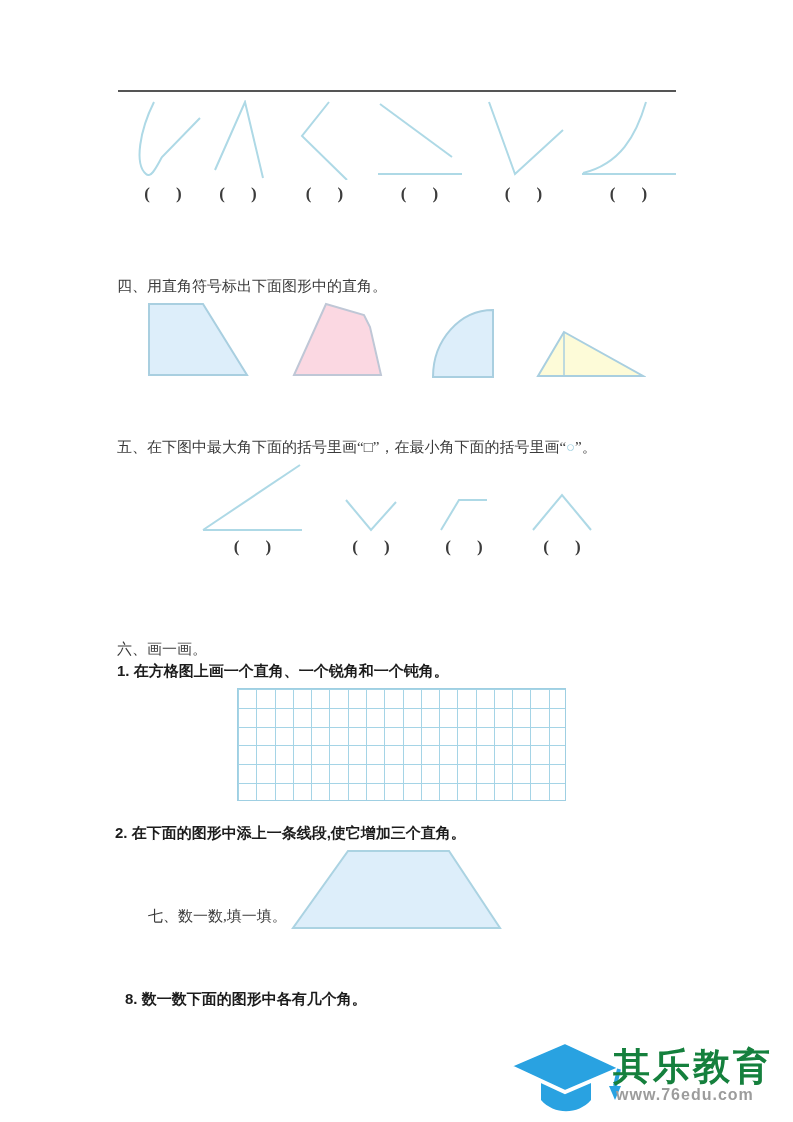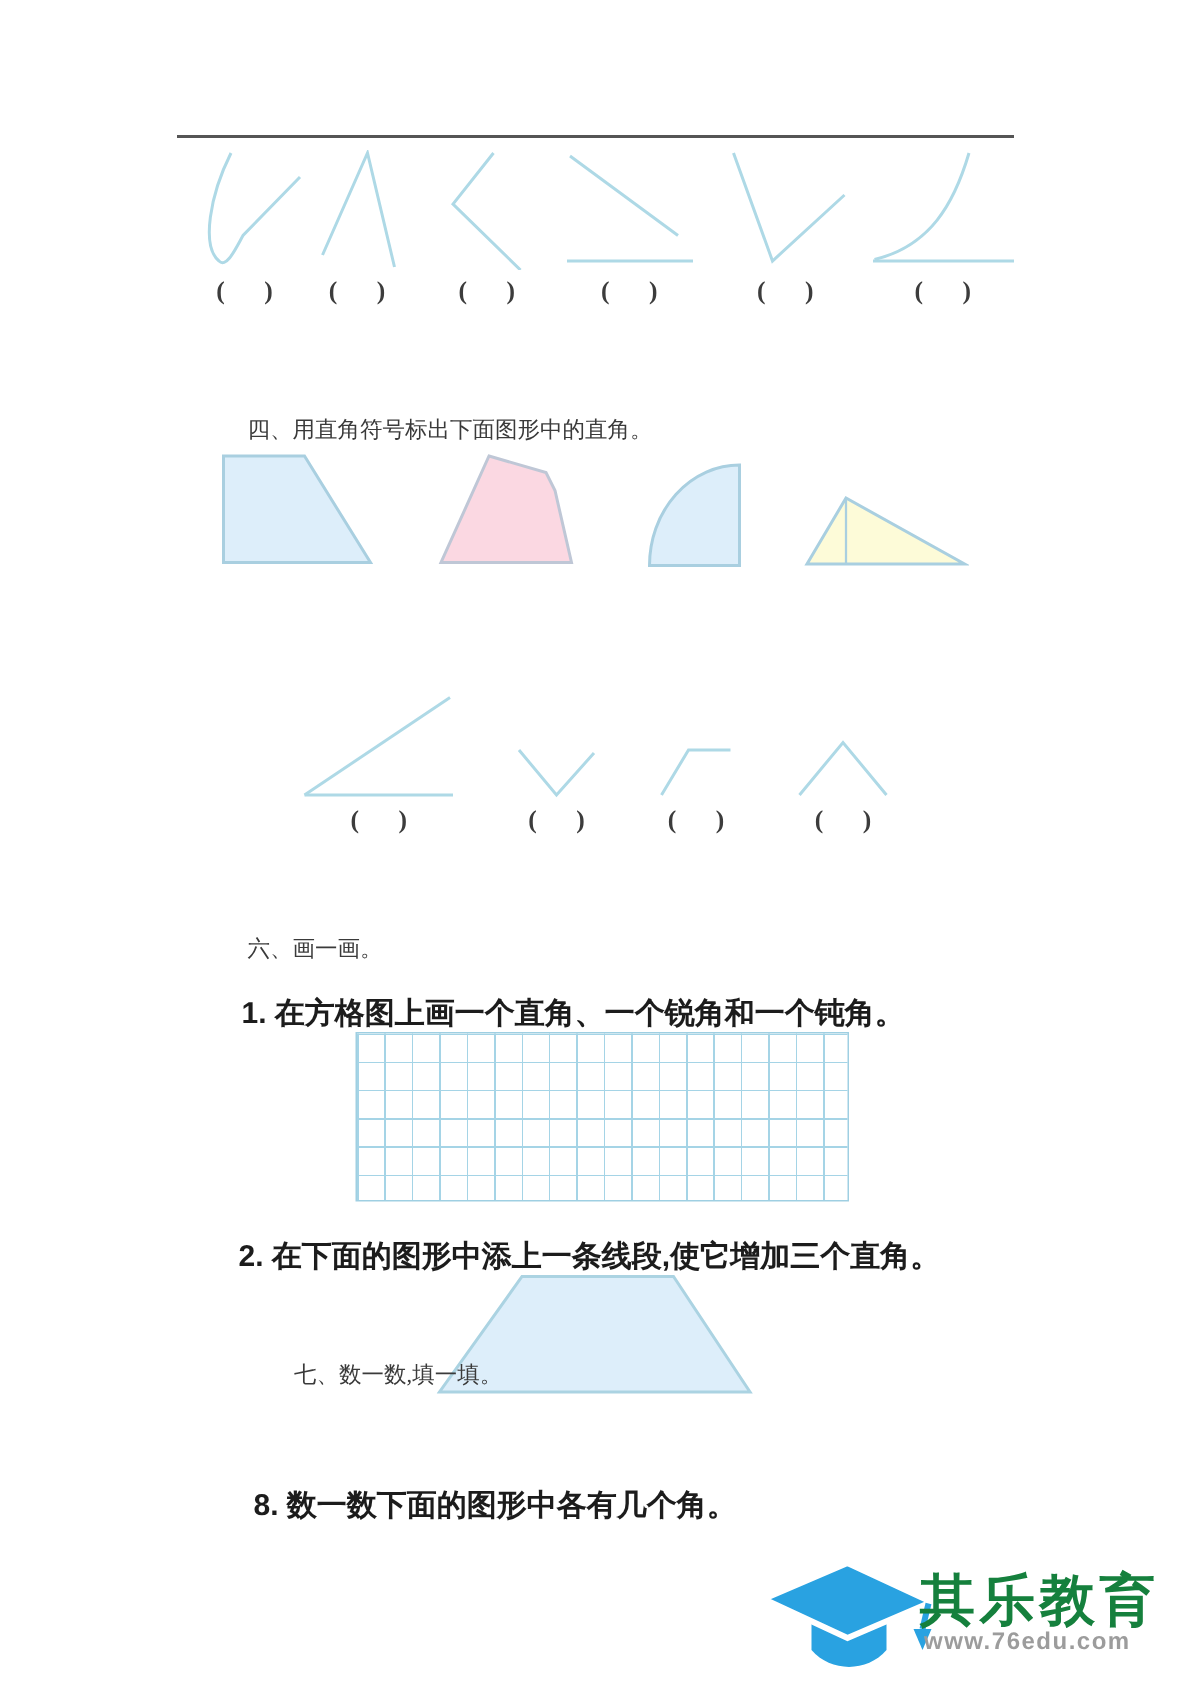--- a/index.html
+++ b/index.html
@@ -4,23 +4,23 @@
 <style>
   html,body{margin:0;padding:0;background:#ffffff;}
   .page{position:relative;width:793px;height:1122px;background:#ffffff;overflow:hidden;
         font-family:"Liberation Sans",sans-serif;color:#2f2f2f;}
   .rule{position:absolute;left:118px;top:90px;width:558px;height:2px;background:#555555;}
   .fig{position:absolute;text-align:center;}
   .fig svg{display:block;margin:0 auto;}
   .bracket{font-family:"Liberation Serif",serif;font-weight:600;font-size:17px;color:#3c3c3c;
            white-space:pre;word-spacing:22px;margin-top:4px;text-align:center;}
   .sec-title{position:absolute;font-family:"Liberation Serif",serif;font-size:15px;color:#3a3a3a;
-             white-space:nowrap;margin-left:48px;}
-  .sub-item{position:absolute;font-family:"Liberation Sans",sans-serif;font-weight:600;font-size:20px;
-            color:#1c1c1c;white-space:nowrap;margin-left:44px;}
+             white-space:nowrap;}
+  .sub-item{position:absolute;font-family:"Liberation Sans",sans-serif;font-weight:600;font-size:15px;
+            color:#1c1c1c;white-space:nowrap;}
   .shape{position:absolute;}
   .grid{position:absolute;left:237px;top:688px;width:329px;height:113px;
         border:1px solid #9fcfe2;box-sizing:border-box;
         background-image:
           repeating-linear-gradient(to right,#a5d4e6 0 1px,transparent 1px 18.28px),
           repeating-linear-gradient(to bottom,#a5d4e6 0 1px,transparent 1px 18.83px);}
   .circle-sym{color:#9fd0e0;}
   .brand{position:absolute;left:613px;top:1042px;font-size:37px;font-weight:bold;color:#15803d;
          letter-spacing:3px;white-space:nowrap;}
   .website{position:absolute;left:616px;top:1086px;font-size:16px;font-weight:bold;color:#9c9c9c;
@@ -81,20 +81,23 @@
     <polygon points="36,4 74,15 80,27 91,75 4,75" fill="#fbd8e2" stroke="#bfc7d6" stroke-width="2"></polygon>
   </svg>
   <svg class="shape" style="left:430px;top:306px" width="67" height="74" viewBox="0 0 67 74">
     <path d="M63,4 L63,71 L3,71 A60,67 0 0 1 63,4 Z" fill="#ddeefa" stroke="#a9cfe0" stroke-width="2"></path>
   </svg>
   <svg class="shape" style="left:536px;top:329px" width="110" height="50" viewBox="0 0 110 50">
     <polygon points="28,3 2,47 107,47" fill="#fdfbd8" stroke="#a9cfe0" stroke-width="2"></polygon>
     <line x1="28" y1="3" x2="28" y2="47" stroke="#a9cfe0" stroke-width="1.5"></line>
   </svg>
 
+  <div class="sec-title" style="left:117px;top:438px">
+    <span>五、在下图中最大角下面的括号里画“□”，在最小角下面的括号里画“</span><span class="circle-sym">○</span><span>”。</span>
+  </div>
 
   <div class="fig" style="left:200px;top:461px;width:105px">
     <svg width="105" height="72" viewBox="0 0 105 72">
       <path d="M3,69 L102,69" fill="none" stroke="#aed9e6" stroke-width="2"></path>
       <path d="M3,69 L100,4" fill="none" stroke="#aed9e6" stroke-width="2"></path>
     </svg>
     <div class="bracket">( )</div>
   </div>
   <div class="fig" style="left:343px;top:496px;width:56px">
     <svg width="56" height="37" viewBox="0 0 56 37">
@@ -108,21 +111,21 @@
     </svg>
     <div class="bracket">( )</div>
   </div>
   <div class="fig" style="left:530px;top:492px;width:64px">
     <svg width="64" height="41" viewBox="0 0 64 41">
       <path d="M3,38 L32,3 L61,38" fill="none" stroke="#aed9e6" stroke-width="2"></path>
     </svg>
     <div class="bracket">( )</div>
   </div>
 
-  <div class="sec-title" style="left:117px;top:623px">六、画一画。</div>
+  <div class="sec-title" style="left:117px;top:640px">六、画一画。</div>
   <div class="sub-item" style="left:117px;top:662px">1. 在方格图上画一个直角、一个锐角和一个钝角。</div>
 
   <div class="grid"></div>
 
   <div class="sub-item" style="left:115px;top:824px">2. 在下面的图形中添上一条线段,使它增加三个直角。</div>
 
   <svg class="shape" style="left:291px;top:849px" width="212" height="82" viewBox="0 0 212 82">
     <polygon points="57,2 158,2 209,79 2,79" fill="#ddeefa" stroke="#abd3e2" stroke-width="2"></polygon>
   </svg>
 

